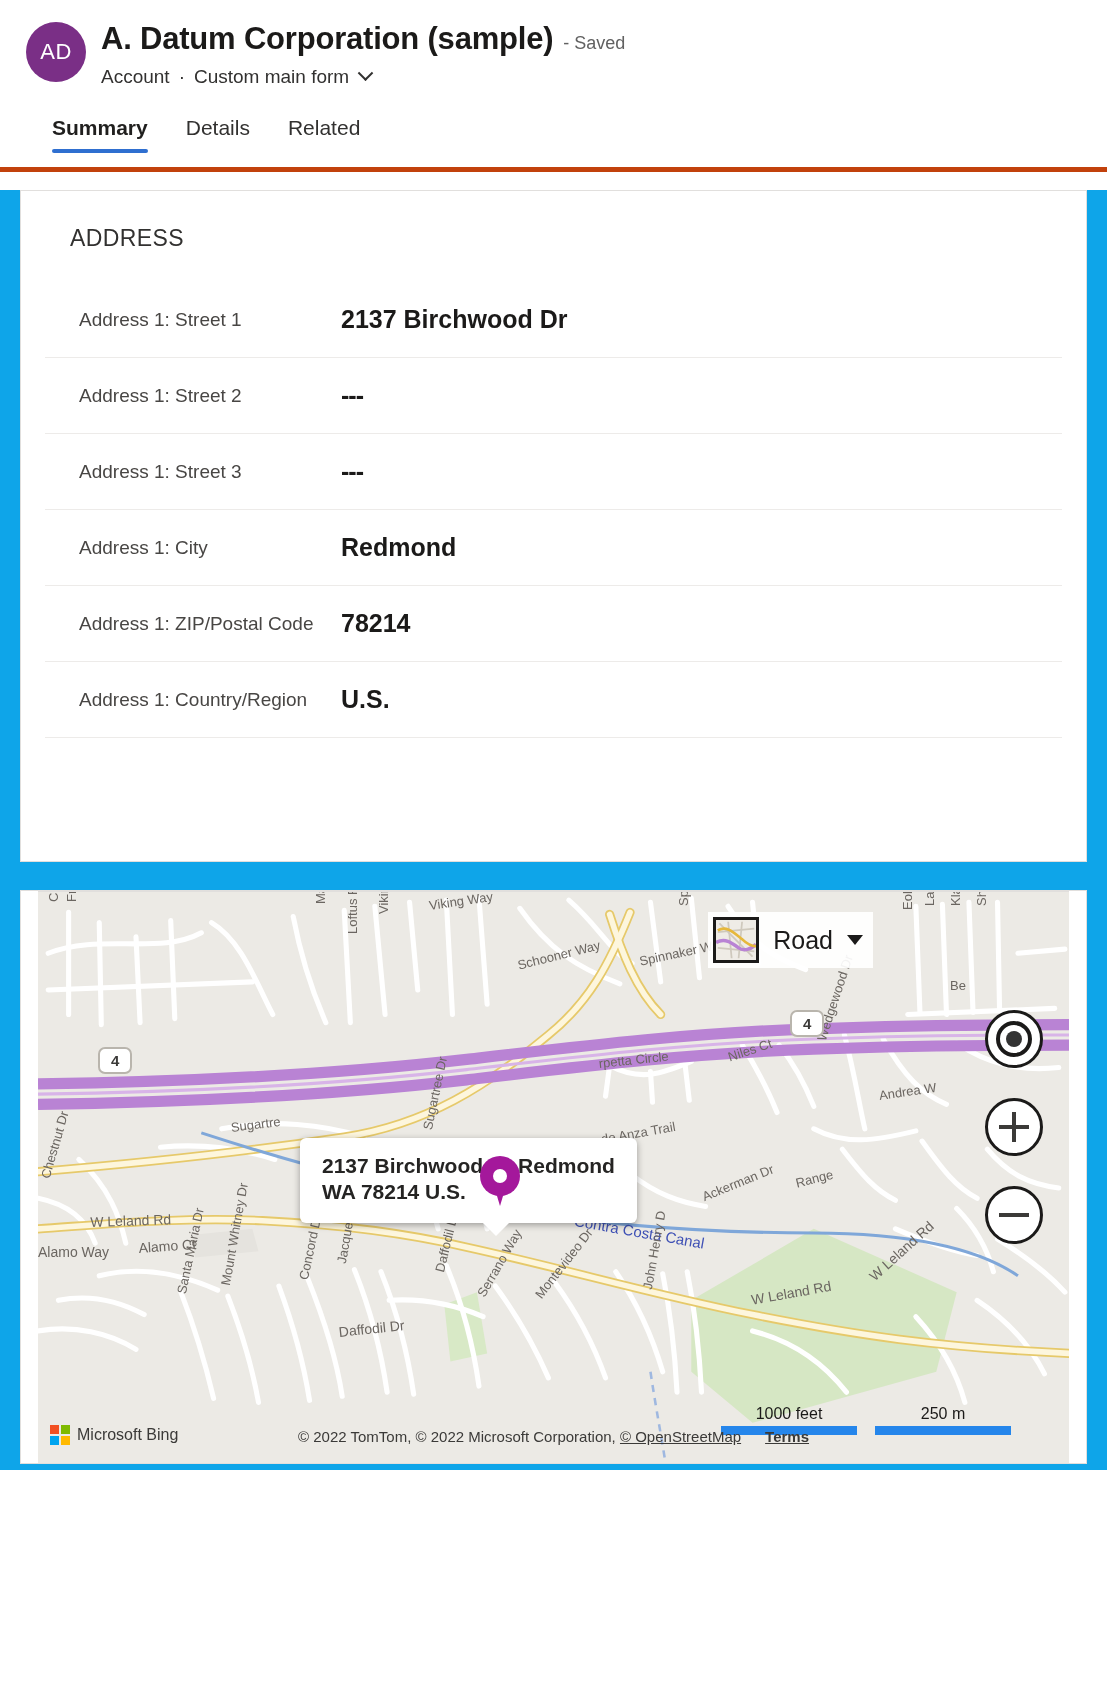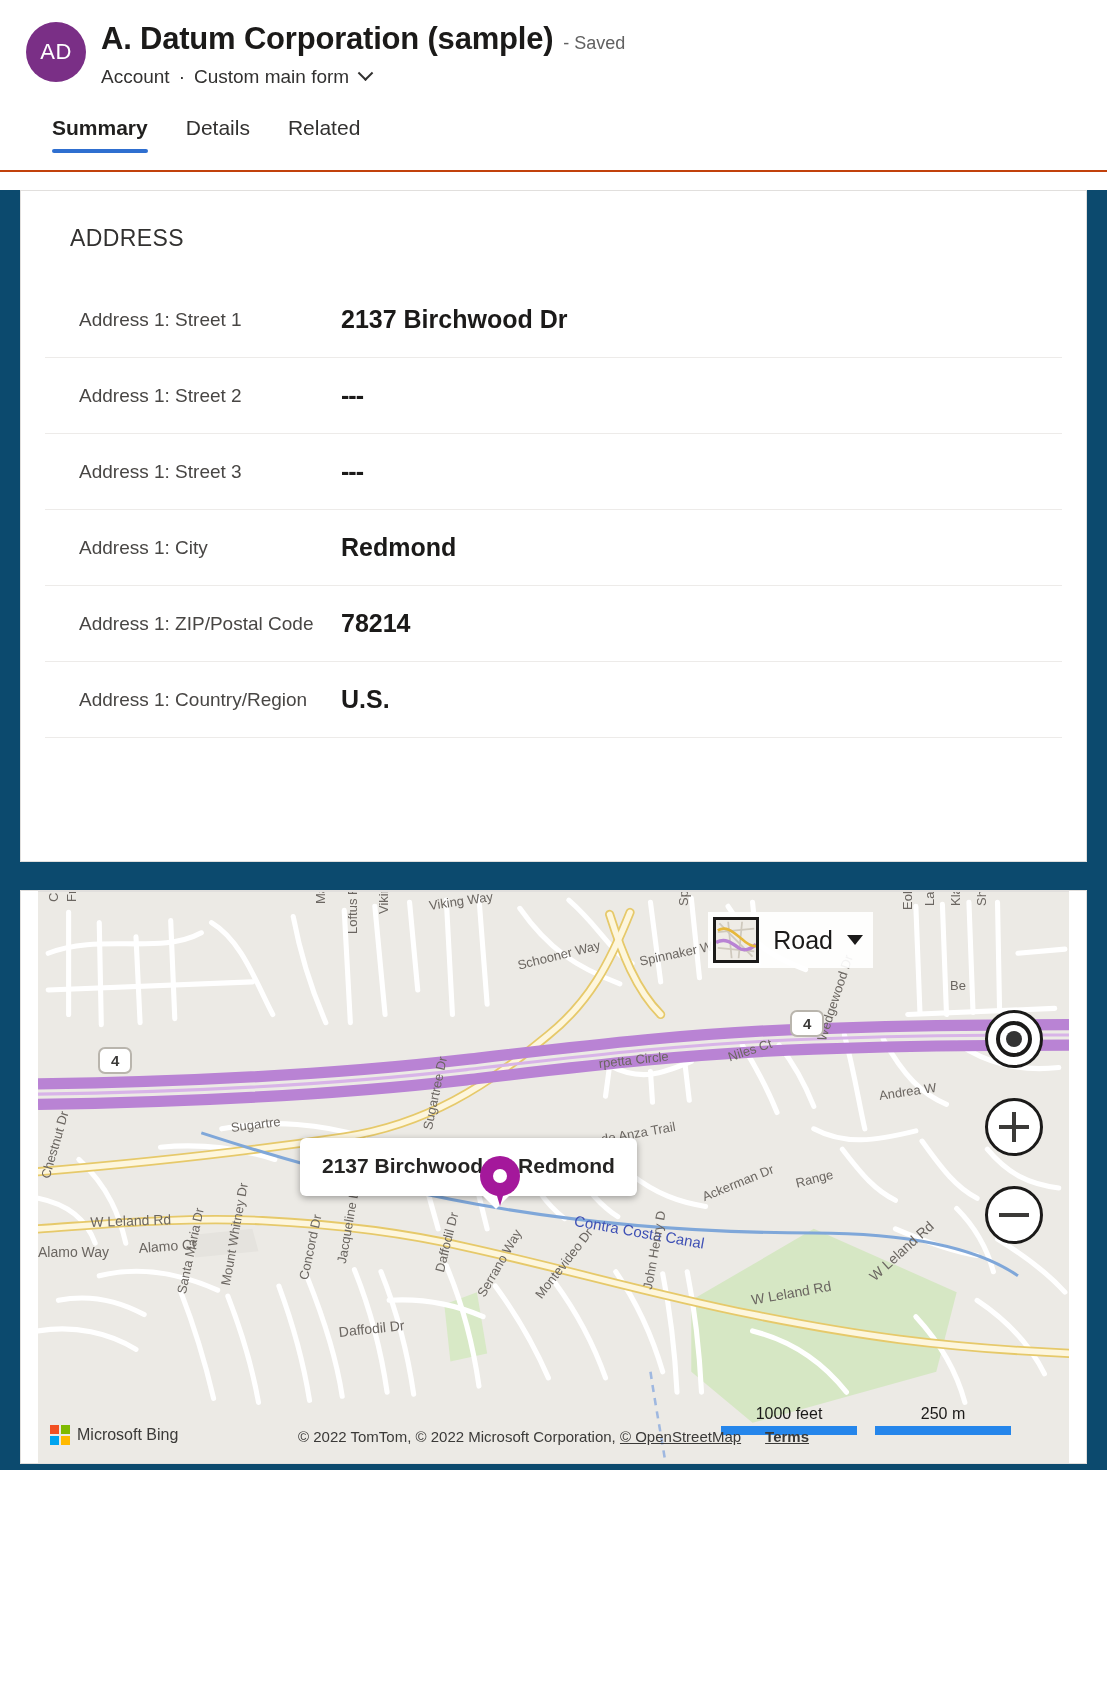--- a/index.html
+++ b/index.html
@@ -9,21 +9,21 @@
     background: #ffffff;
     font-family: "Liberation Sans", sans-serif;
     overflow: hidden;
   }
 
   
   .header {
     position: relative;
     padding: 18px 0 0 26px;
     height: 172px;
-    border-bottom: 2px solid #c2410c;
+    border-bottom: 5px solid #c2410c;
   }
   .hdr-row { display: flex; align-items: flex-start; }
   .avatar {
     width: 60px; height: 60px; border-radius: 50%;
     background: #7a2f86;
     color: #ffffff;
     display: flex; align-items: center; justify-content: center;
     font-size: 22px; font-weight: 400; letter-spacing: .5px;
     flex: 0 0 auto;
     margin-top: 4px;
@@ -60,21 +60,21 @@
     margin-right: 38px;
     cursor: pointer;
   }
   .tab.active { font-weight: bold; color: #201f1e; }
   .tab.active::after {
     content: ""; position: absolute; left: 0; right: 0; bottom: 0;
     height: 4px; background: #2f6fd0; border-radius: 2px;
   }
 
   
-  .body-area { background: #0c4a6e; padding: 0; }
+  .body-area { background: #0ea5e9; padding: 0; }
 
   .card {
     margin: 18px 20px 0 20px;
     border: 1px solid #e1dfdd;
     background: #ffffff;
   }
   .card-address { height: 672px; padding: 24px 24px 0 24px; }
 
   .section-title {
     font-size: 23px; color: #323130; font-weight: 400;
@@ -513,20 +513,21 @@
       </div>
       <div class="map-ctrl ctrl-zoomin">
         <div class="plus"></div>
       </div>
       <div class="map-ctrl ctrl-zoomout">
         <div class="minus"></div>
       </div>
 
       <div class="callout">
         <div class="callout-text">2137 Birchwood Dr Redmond</div>
+        <div class="callout-text">WA 78214 U.S.</div>
         <div class="callout-tail"></div>
       </div>
 
       <div class="pin">
         <div class="pin-stem"></div>
         <div class="pin-head">
             <div class="pin-dot"></div>
           </div>
       </div>
 

